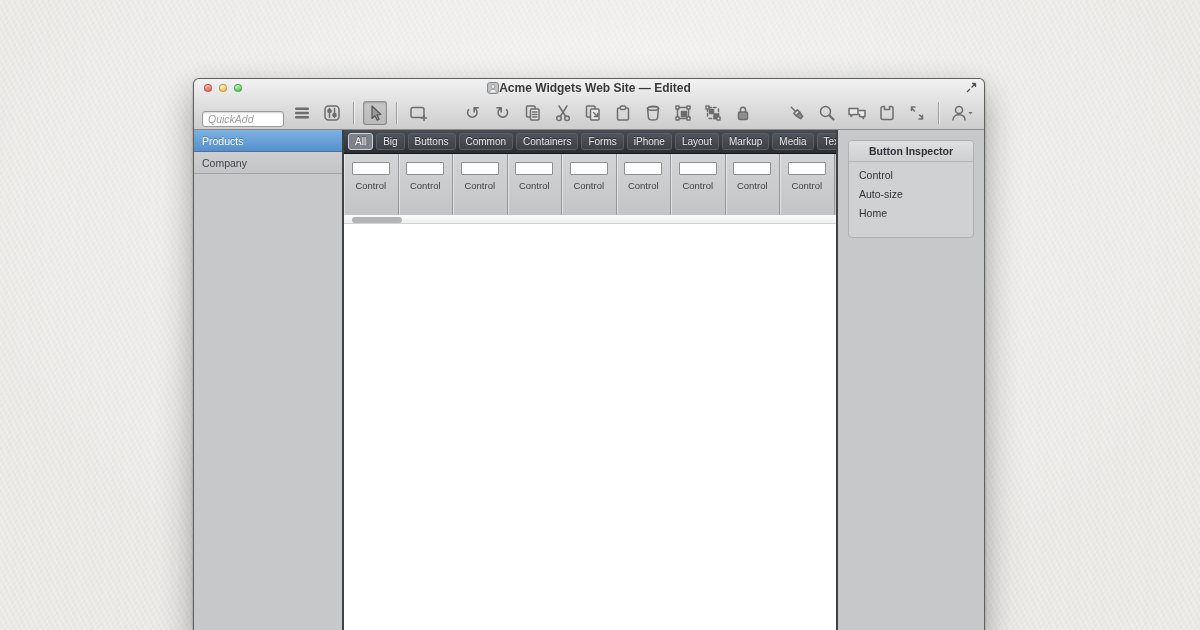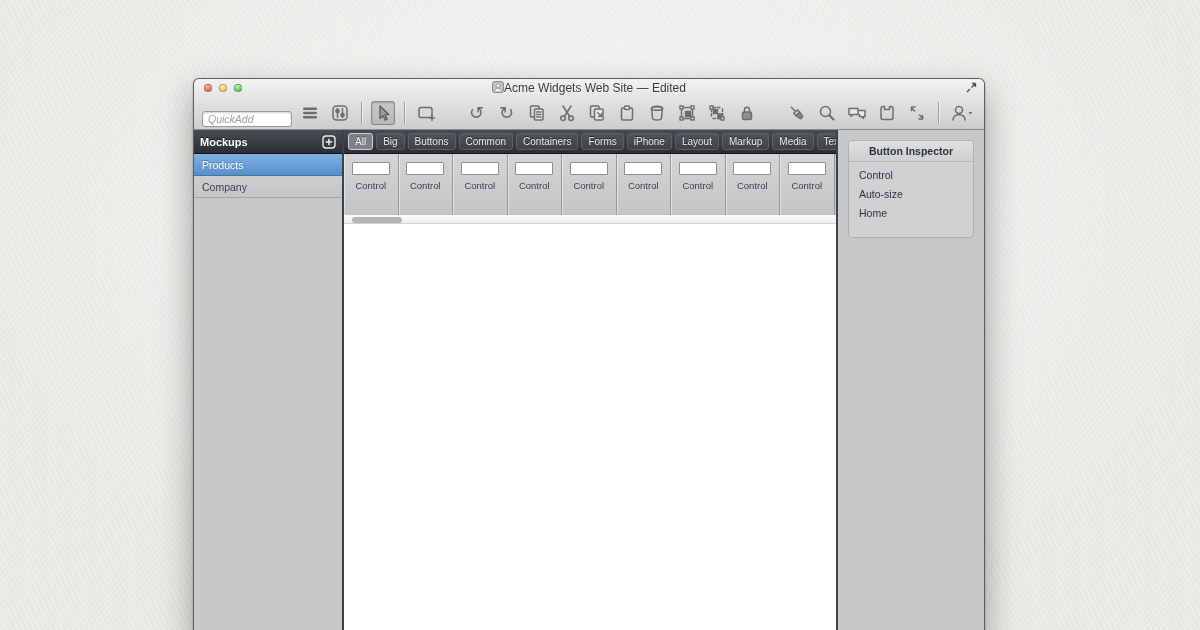--- a/index.html
+++ b/index.html
@@ -30,26 +30,26 @@
     border-bottom:1px solid #8b8b8b;
     border-radius:5px 5px 0 0;
     flex:0 0 51px;
   }
   .titlebar { height:18px; position:relative; display:flex; align-items:center; justify-content:center; }
   .lights { position:absolute; left:10px; top:5px; display:flex; gap:7px; }
   .light { width:8px; height:8px; border-radius:50%; border:1px solid rgba(0,0,0,.25); box-shadow:inset 0 1px 1px rgba(255,255,255,.6); }
   .light.red { background:radial-gradient(circle at 35% 30%, #ff9d96, #f0544a); }
   .light.yellow { background:radial-gradient(circle at 35% 30%, #ffe9a8, #f5b52e); }
   .light.green { background:radial-gradient(circle at 35% 30%, #b3f0a9, #34c138); }
-  .title { font-size:12px; color:#383838; display:flex; align-items:flex-start; gap:0; font-weight:normal; text-shadow:0 1px 0 rgba(255,255,255,.6); }
+  .title { font-size:12px; color:#383838; display:flex; align-items:center; gap:0; font-weight:bold; text-shadow:0 1px 0 rgba(255,255,255,.6); }
   .fs-toggle { position:absolute; right:7px; top:3px; }
 
   .toolbar { height:32px; display:flex; align-items:center; padding:0 8px; gap:6px; }
   .quickadd {
-    width:90px; height:16px; border:1px solid #9a9a9a; border-radius:3px;
+    width:82px; height:16px; border:1px solid #9a9a9a; border-radius:3px;
     background:#fff; font-family:"Liberation Sans",sans-serif;
     font-size:10.5px; font-style:italic; color:#5a5a5a; padding:0 5px; outline:none;
     box-shadow:inset 0 1px 2px rgba(0,0,0,.18);
     margin-top:12px;
   }
   .quickadd::placeholder { color:#9f9f9f; font-style:italic; }
   .tbtn { height:24px; min-width:24px; display:flex; align-items:center; justify-content:center; border-radius:3px; border:1px solid transparent; }
   .tbtn.pressed { background:rgba(0,0,0,.11); border-color:rgba(0,0,0,.28); box-shadow:inset 0 1px 2px rgba(0,0,0,.22); }
   .tsep { width:1px; height:22px; background:#9c9c9c; box-shadow:1px 0 0 rgba(255,255,255,.55); margin:0 3px; }
   .tspacer { flex:1; }
@@ -290,28 +290,20 @@
           <path d="M4 17 c0-3.6 2.7-5.3 6-5.3 s6 1.7 6 5.3"></path>
           <path d="M19.5 9 l2 2.5 2-2.5 z" fill="#6d6d6d" stroke="none"></path>
         </svg>
       </div>
     </div>
   </div>
 
   <div class="main">
 
     <div class="sidebar">
-      <div class="darkbar">
-        <span class="panel-title">Mockups</span>
-        <svg width="14" height="14" viewBox="0 0 14 14">
-          <rect x="1" y="1" width="12" height="12" rx="3" fill="none" stroke="#e8eaec" stroke-width="1.4"></rect>
-          <line x1="7" y1="3.8" x2="7" y2="10.2" stroke="#e8eaec" stroke-width="1.6"></line>
-          <line x1="3.8" y1="7" x2="10.2" y2="7" stroke="#e8eaec" stroke-width="1.6"></line>
-        </svg>
-      </div>
       <div class="side-item selected">Products</div>
       <div class="side-item">Company</div>
     </div>
 
     <div class="center">
       <div class="darkbar tabbar">
         <span class="tab selected">All</span>
         <span class="tab">Big</span>
         <span class="tab">Buttons</span>
         <span class="tab">Common</span>

